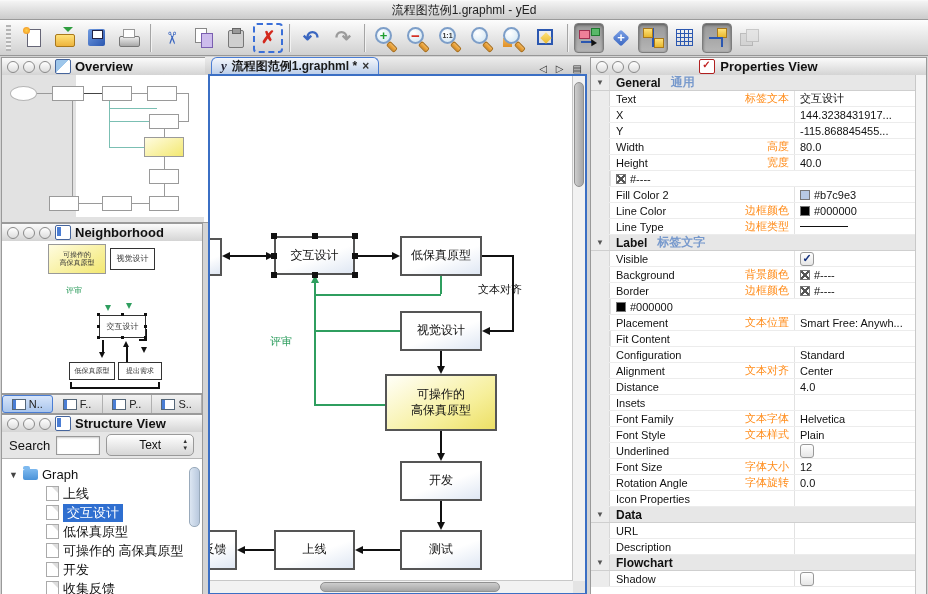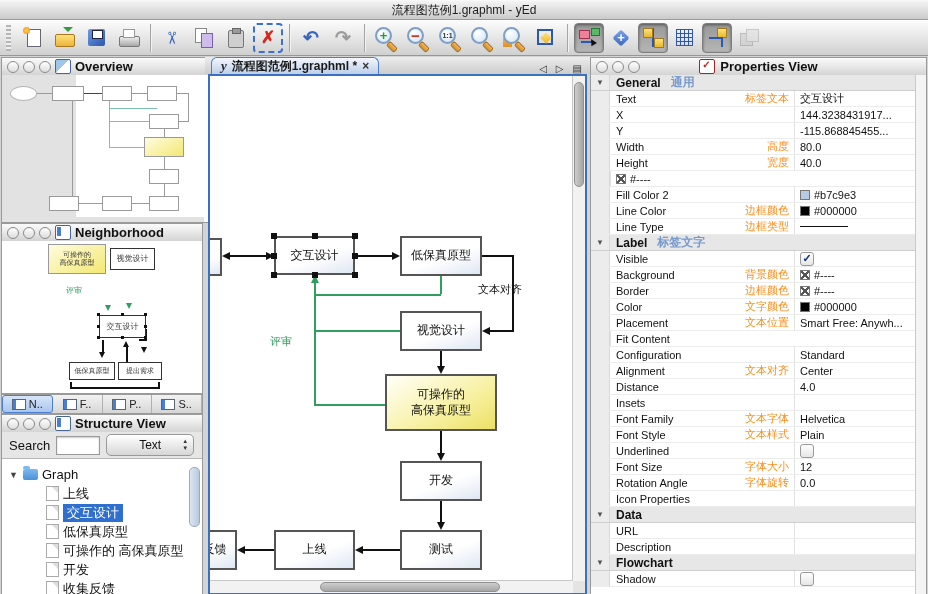--- a/index.html
+++ b/index.html
@@ -657,24 +657,20 @@
             <span>Border</span>
             <span class="pzh">边框颜色</span>
           </div>
           <div class="pval">
             <div class="sw none"></div>
             <span>#----</span>
           </div>
         </div>
         <div class="prow">
           <div class="pgut"></div>
-          <div class="pname">
-            <span>Color</span>
-            <span class="pzh">文字颜色</span>
-          </div>
           <div class="pval">
             <div class="sw" style="background: rgb(0, 0, 0);"></div>
             <span>#000000</span>
           </div>
         </div>
         <div class="prow">
           <div class="pgut"></div>
           <div class="pname">
             <span>Placement</span>
             <span class="pzh">文本位置</span>

